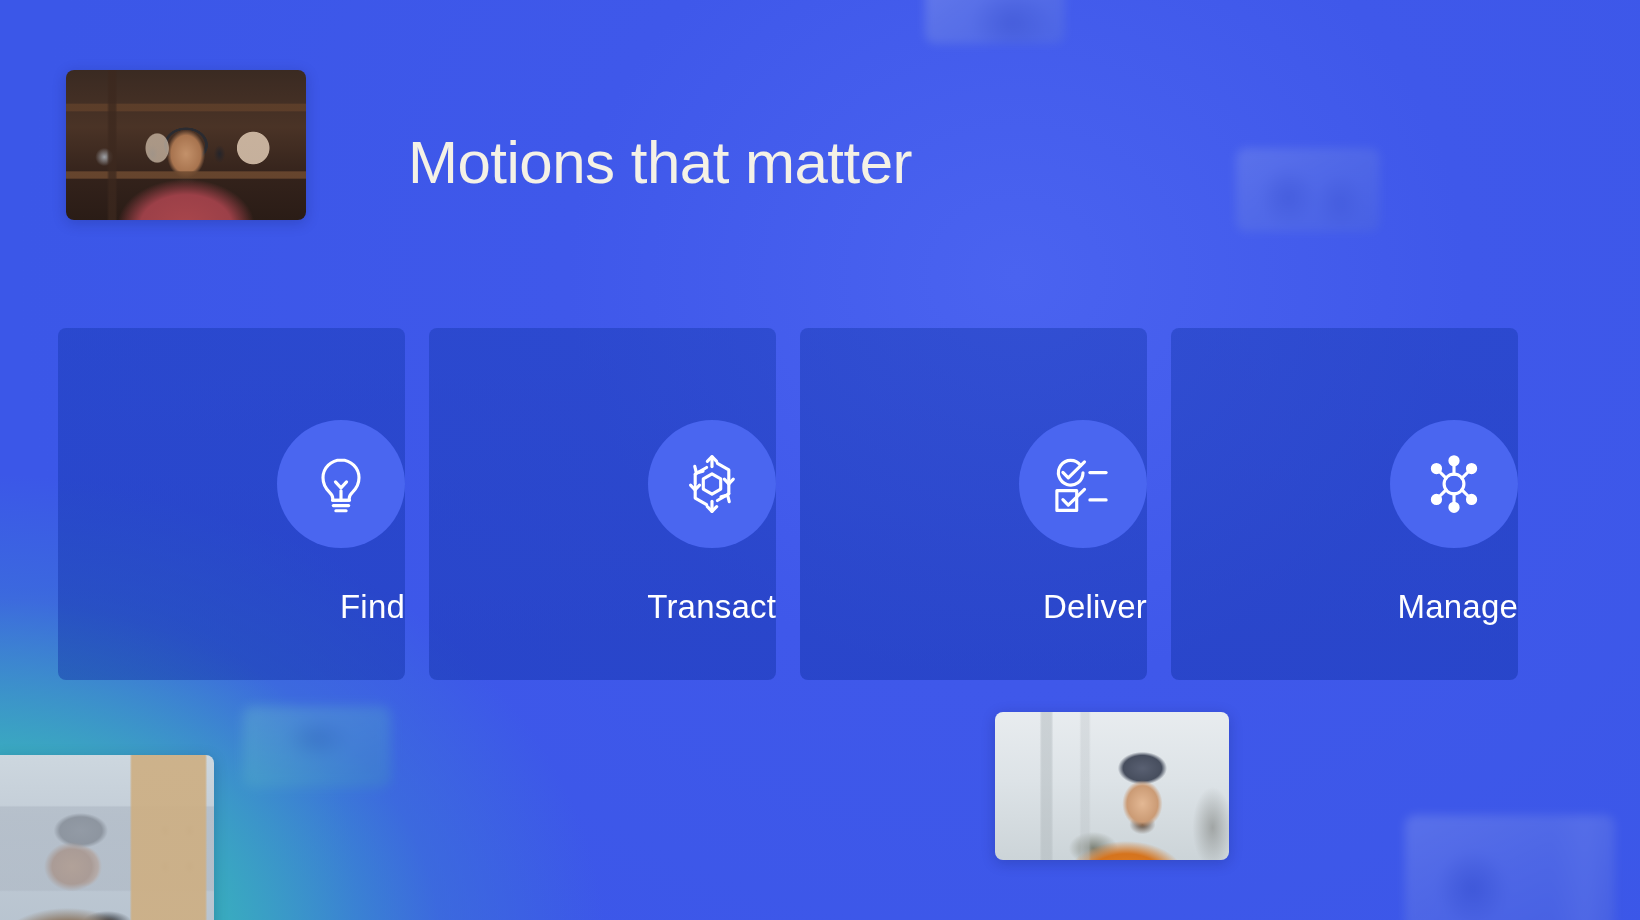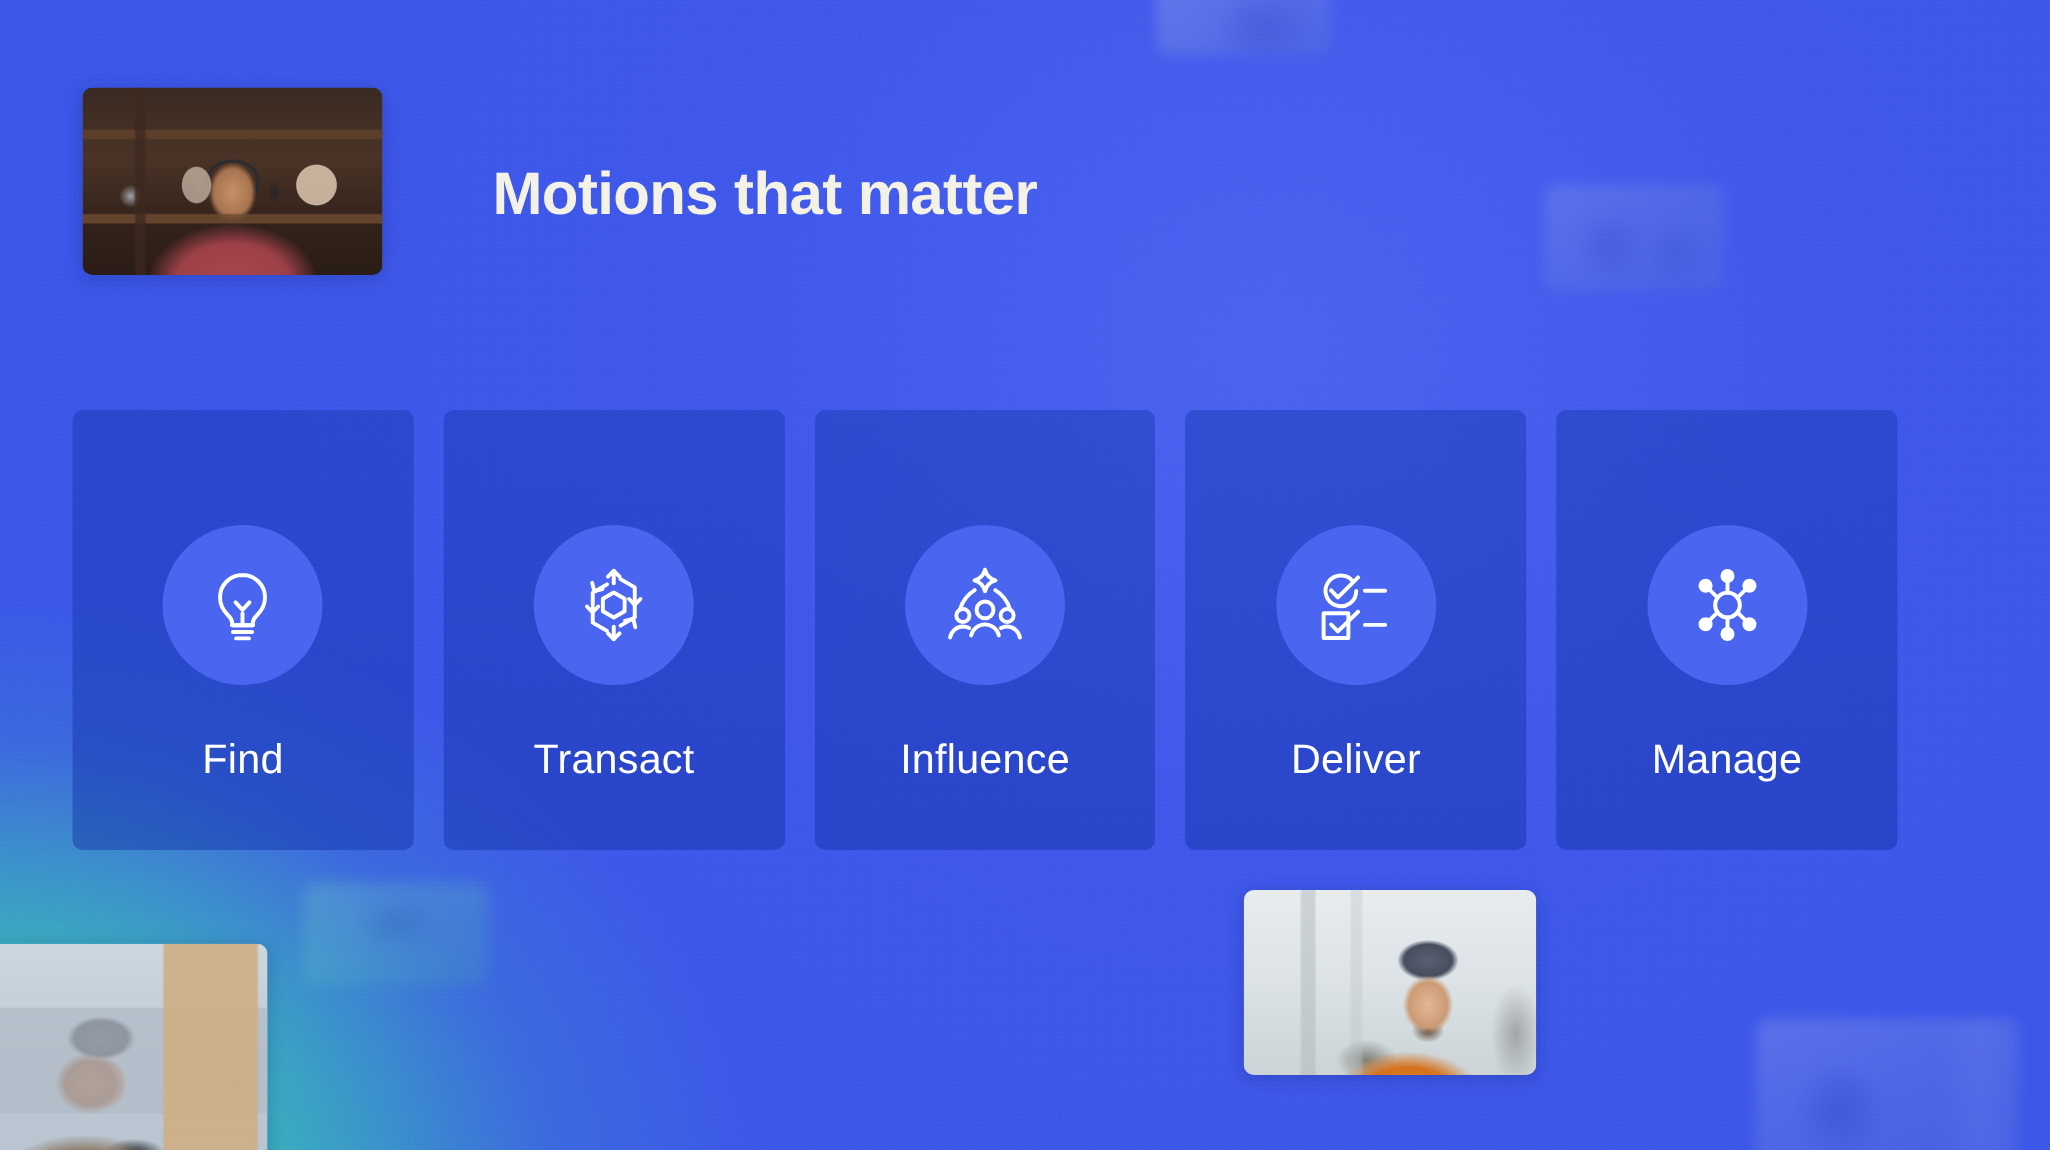--- a/index.html
+++ b/index.html
@@ -153,45 +153,45 @@
       radial-gradient(ellipse 30px 20px at 63% 38%, #596072 0%, #474e5e 64%, rgba(71,78,94,0) 82%),
       
       radial-gradient(ellipse 26px 52px at 93% 78%, rgba(120,122,118,0.55) 0%, rgba(120,122,118,0) 78%),
       
       linear-gradient(180deg,#e8ecef 0%,#dde3e7 46%,#ccd4d8 100%);
   }
 
   
   #page-title {
     position:absolute;
-    left:394px; top:128px;
+    left:408px; top:128px;
     width:800px;
-    font-size:48px;
-    font-weight:700;
+    font-size:60px;
+    font-weight:400;
     letter-spacing:-0.5px;
     color:#f4f1e6;
     white-space:nowrap;
   }
 
   
   #cards {
     position:absolute;
     left:58px; top:328px;
     width:1460px; height:352px;
     display:flex;
     gap:24px;
   }
   .card {
     position:relative;
     flex:1 1 0;
     border-radius:8px;
     background:linear-gradient(180deg, rgba(18,52,170,0.42) 0%, rgba(16,48,165,0.46) 100%);
     display:flex;
     flex-direction:column;
-    align-items:center;
+    align-items:flex-end;
     overflow:hidden;
   }
   .icon-circle {
     margin-top:92px;
     width:128px; height:128px;
     border-radius:50%;
     background:#4a66f0;
     display:flex;
     align-items:center;
     justify-content:center;
@@ -275,38 +275,20 @@
             <path d="M9.8 26l3 3.1 3-3.1" transform="translate(-0.1,-1.2)"></path>
             <path d="M12.8 17.8v6.0"></path>
             <path d="M12.8 17.4l7.6-4.4"></path>
             <path d="M16.4 16.6l-4.4 1.1-1.1-4.4" transform="translate(1.6,-1.1)"></path>
           </svg>
         </span>
       </div>
       <div class="card-label">Transact</div>
     </div>
 
-    <div class="card">
-      <div class="icon-circle">
-        <span>
-          <svg width="72" height="72" viewBox="0 0 48 48" fill="none" stroke="#ffffff" stroke-width="2.1" stroke-linecap="round" stroke-linejoin="round">
-            <path d="M24 5.2c.9 3.3 2.4 4.8 5.6 5.7-3.2.9-4.7 2.4-5.6 5.7-.9-3.3-2.4-4.8-5.6-5.7 3.2-.9 4.7-2.4 5.6-5.7z"></path>
-            <path d="M10.6 26.5c1.3-4.4 4.1-8.1 7.9-10.4"></path>
-            <path d="M37.4 26.5c-1.3-4.4-4.1-8.1-7.9-10.4"></path>
-            <circle cx="24" cy="26.6" r="4.5"></circle>
-            <circle cx="12.2" cy="29.6" r="3.5"></circle>
-            <circle cx="35.8" cy="29.6" r="3.5"></circle>
-            <path d="M16.6 40.2a7.6 7.6 0 0 1 14.8 0"></path>
-            <path d="M5.4 41.3a6.9 6.9 0 0 1 6.8-5.8c1.2 0 2.3.3 3.3.8"></path>
-            <path d="M42.6 41.3a6.9 6.9 0 0 0-6.8-5.8c-1.2 0-2.3.3-3.3.8"></path>
-          </svg>
-        </span>
-      </div>
-      <div class="card-label">Influence</div>
-    </div>
 
     <div class="card">
       <div class="icon-circle">
         <span>
           <svg width="72" height="72" viewBox="0 0 48 48" fill="none" stroke="#ffffff" stroke-width="2.1" stroke-linecap="round" stroke-linejoin="round">
             <path d="M22.4 11.6a8.2 8.2 0 1 0 1.6 4.9"></path>
             <path d="M10.6 16.2l3.6 3.7L25 9.3"></path>
             <path d="M28.6 16.4h10.8"></path>
             <path d="M6.6 28.4h13.2v13.2H6.6z"></path>
             <path d="M10.6 34.4l3.6 3.7L25 27.6"></path>

